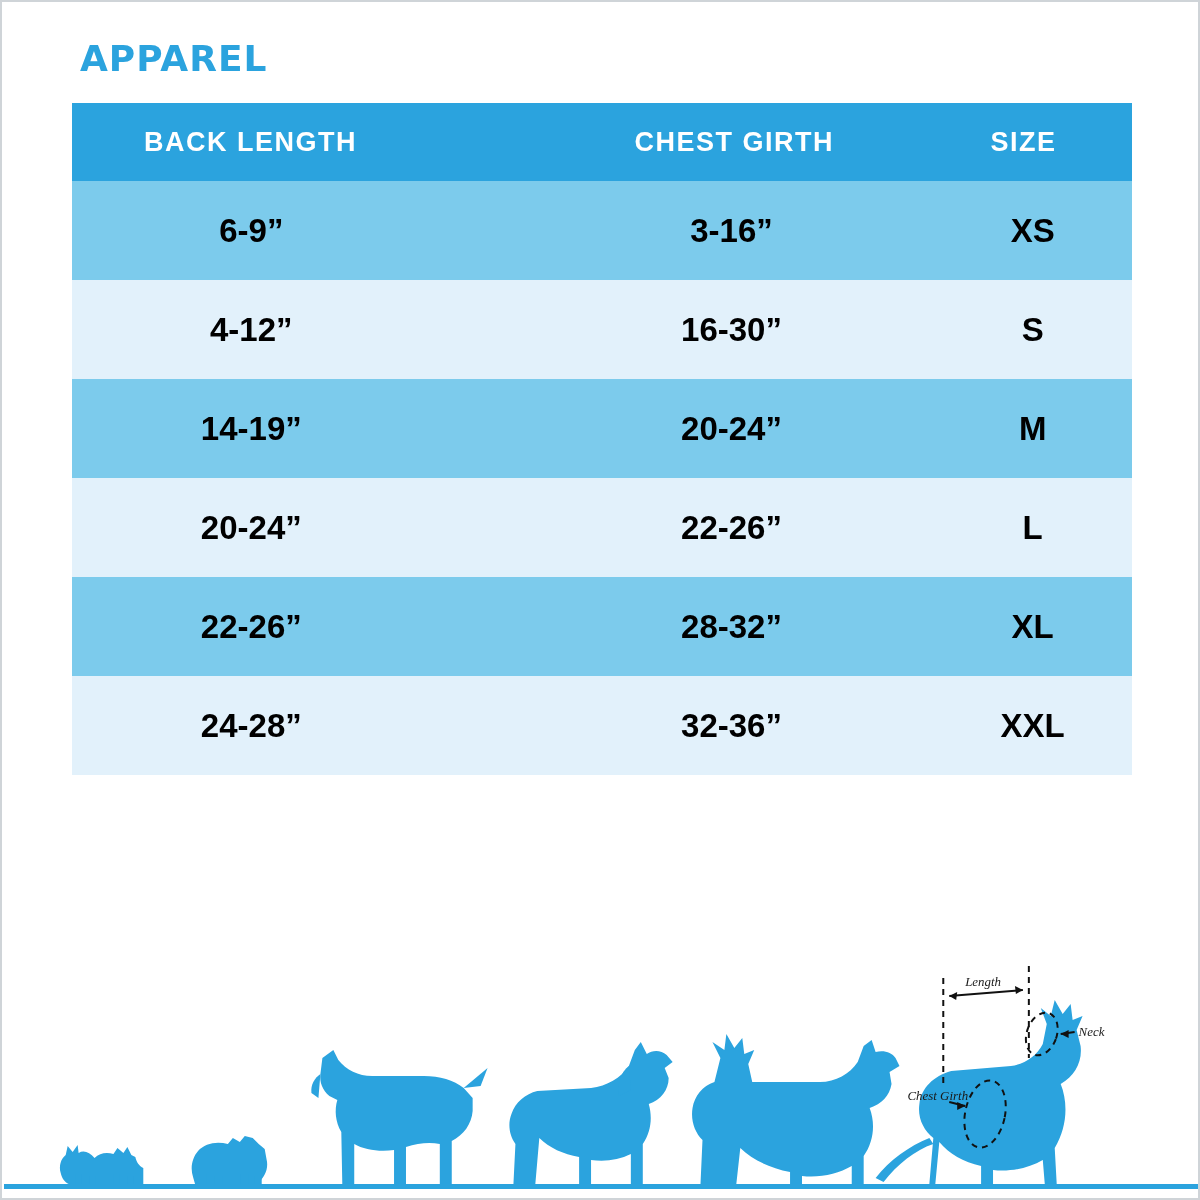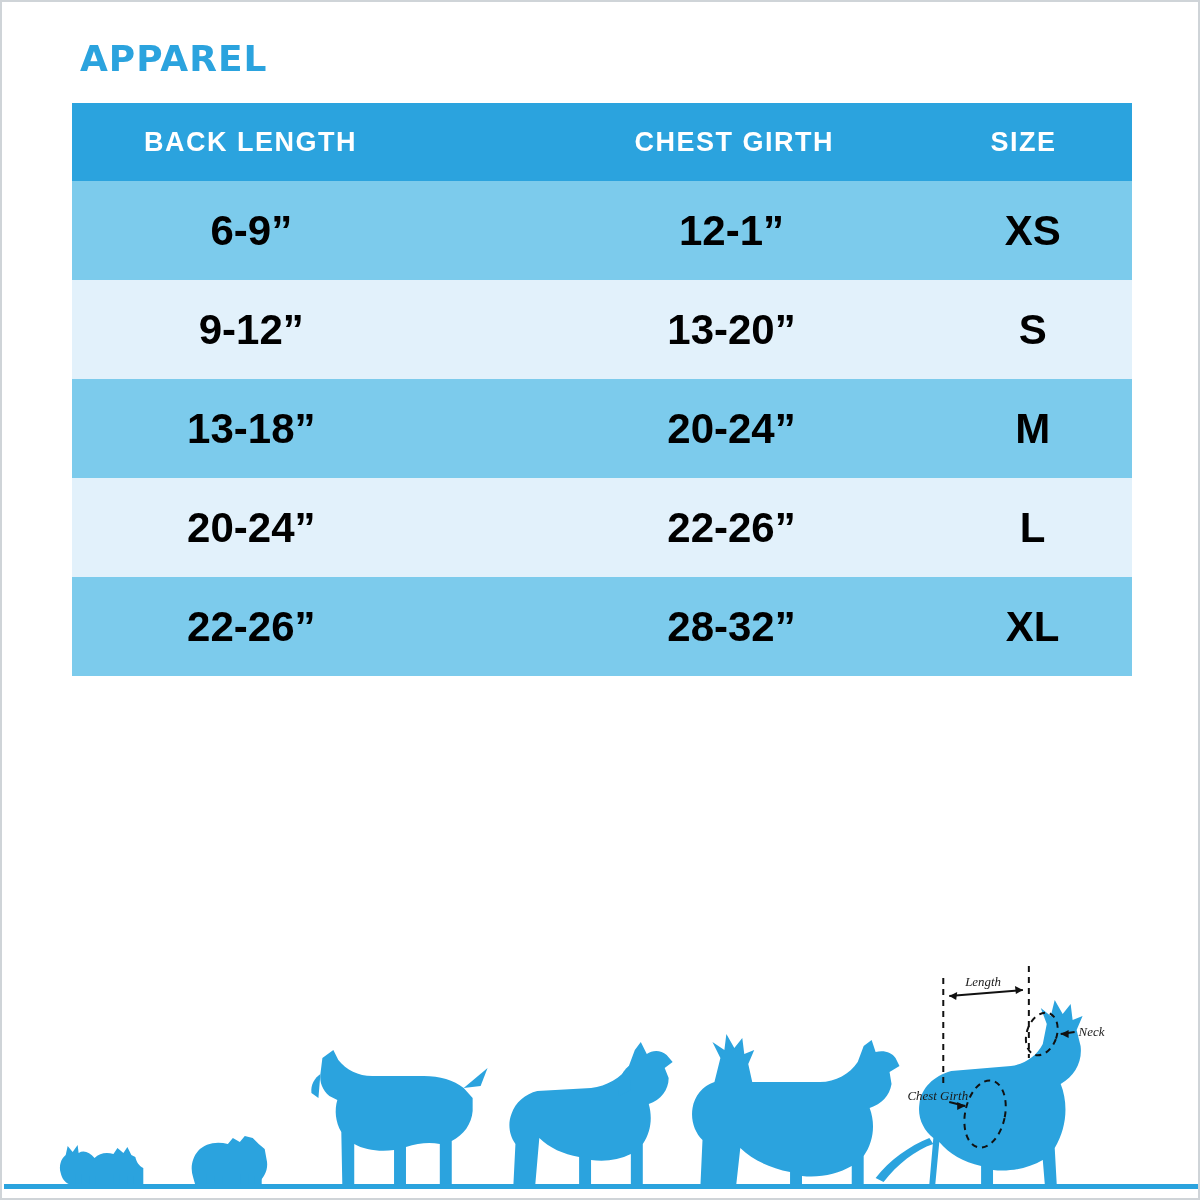--- a/index.html
+++ b/index.html
@@ -118,21 +118,21 @@
     height: 76px;
     font-family: "Liberation Sans", sans-serif;
     text-align: left;
   }
   thead th.h1 { padding-left: 72px; margin-top: 40px; }
   thead th.h2 { padding-left: 75px; }
   thead th.h3 { padding-left: 28px; }
 
   table.size-table tbody td {
     height: 97px;
-    font-size: 42px;
+    font-size: 33px;
     font-weight: bold;
     color: #000000;
     font-family: "Liberation Sans", sans-serif;
     text-align: center;
   }
   tbody tr.alt-dark td { background: #7CCBEC; }
   tbody tr.alt-light td { background: #E2F1FB; }
   tbody td.col-back { padding-right: 130px; }
   tbody td.col-chest { padding-right: 60px; }
   tbody td.col-size { padding-right: 30px; margin-top: 36px; }
@@ -172,42 +172,47 @@
       <thead>
         <tr>
           <th class="h1">BACK LENGTH</th>
           <th class="h2">CHEST GIRTH</th>
           <th class="h3">SIZE</th>
         </tr>
       </thead>
       <tbody>
         <tr class="alt-dark">
           <td class="col-back">6-9”</td>
-          <td class="col-chest">12-1”</td>
+          <td class="col-chest">3-16”</td>
           <td class="col-size">XS</td>
         </tr>
         <tr class="alt-light">
-          <td class="col-back">9-12”</td>
-          <td class="col-chest">13-20”</td>
+          <td class="col-back">4-12”</td>
+          <td class="col-chest">16-30”</td>
           <td class="col-size">S</td>
         </tr>
         <tr class="alt-dark">
-          <td class="col-back">13-18”</td>
+          <td class="col-back">14-19”</td>
           <td class="col-chest">20-24”</td>
           <td class="col-size">M</td>
         </tr>
         <tr class="alt-light">
           <td class="col-back">20-24”</td>
           <td class="col-chest">22-26”</td>
           <td class="col-size">L</td>
         </tr>
         <tr class="alt-dark">
           <td class="col-back">22-26”</td>
           <td class="col-chest">28-32”</td>
           <td class="col-size">XL</td>
+        </tr>
+        <tr class="alt-light">
+          <td class="col-back">24-28”</td>
+          <td class="col-chest">32-36”</td>
+          <td class="col-size">XXL</td>
         </tr>
       </tbody>
     </table>
   </div>
 
   <div class="illustration">
     <svg viewBox="0 0 1200 260" preserveAspectRatio="none">
 
       <rect x="0" y="246" width="1200" height="5" fill="#2BA3DE"></rect>
 

